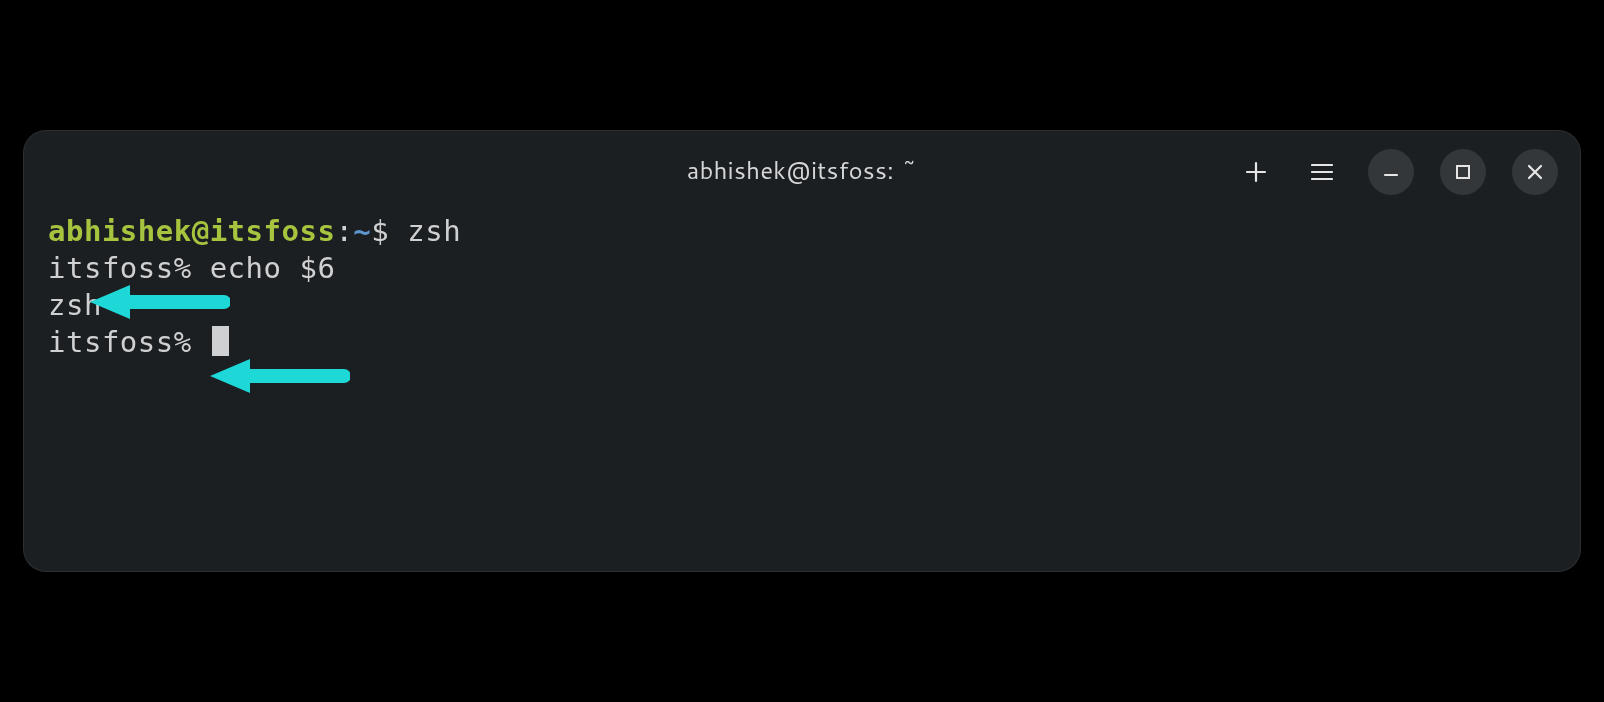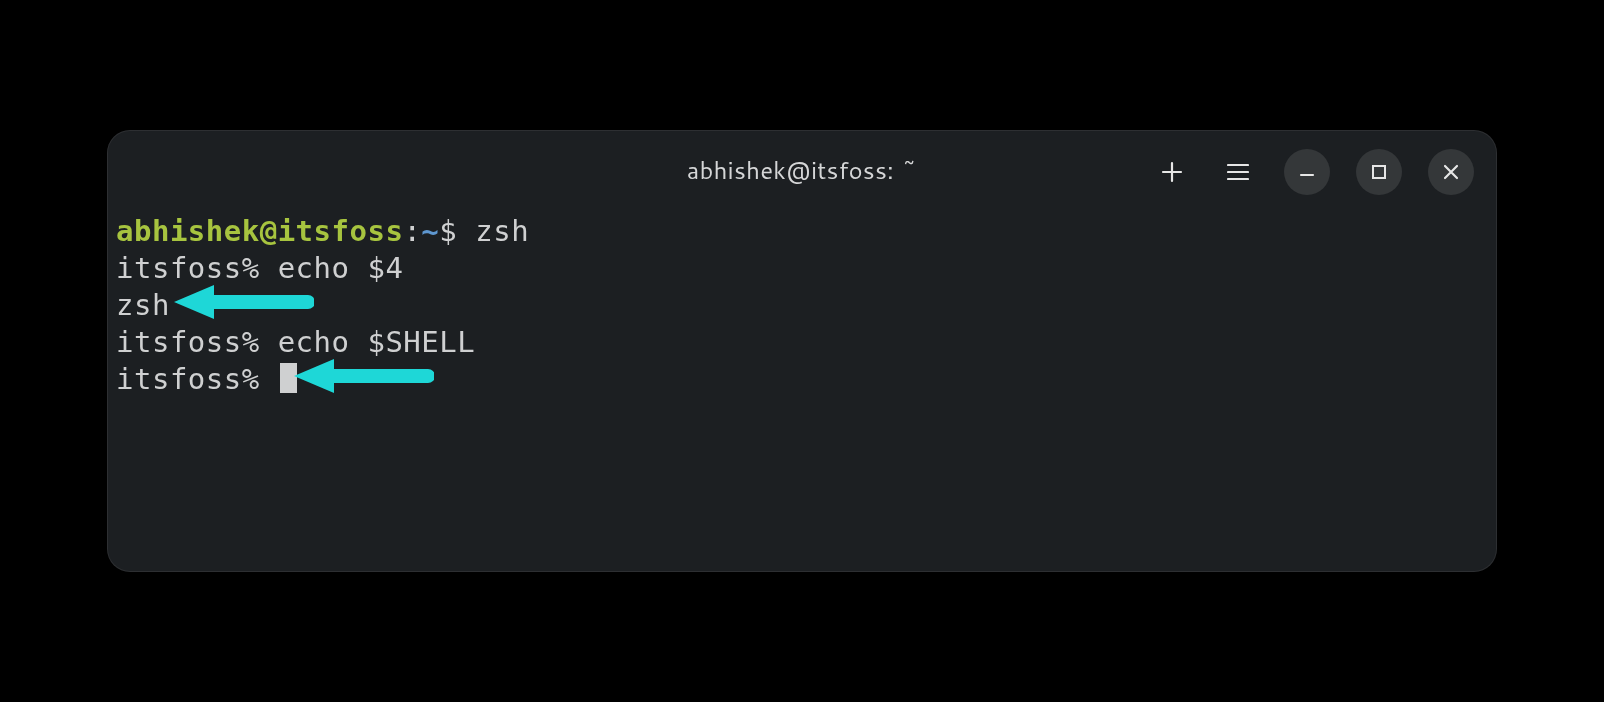--- a/index.html
+++ b/index.html
@@ -6,21 +6,21 @@
     body {
       width: 1604px;
       height: 702px;
       background: #000;
       font-family: ui-monospace, 'SF Mono', Menlo, Consolas, 'DejaVu Sans Mono', monospace;
       display: flex;
       align-items: center;
       justify-content: center;
     }
     .terminal-window {
-      width: 1388px;
+      width: 1556px;
       height: 440px;
       background: #1c1f22;
       border-radius: 22px;
       box-shadow: 0 0 0 1px #2d2f32;
       overflow: hidden;
       position: relative;
     }
     .titlebar {
       height: 78px;
       position: relative;
@@ -55,21 +55,21 @@
       width: 46px;
       height: 46px;
       border-radius: 50%;
       background: #343739;
       display: flex;
       align-items: center;
       justify-content: center;
       color: #e6e6e6;
     }
     .terminal-body {
-      padding: 4px 24px 0 8px;
+      padding: 4px 24px 0 24px;
       position: relative;
     }
     .line {
       font-size: 29px;
       line-height: 37px;
       color: #cfd0d1;
       white-space: pre;
       letter-spacing: 0.5px;
     }
     .prompt-user { color: #a7c43f; font-weight: 600; }
@@ -125,25 +125,24 @@
           <path d="M3 3l12 12M15 3L3 15" stroke="currentColor" stroke-width="2.2" stroke-linecap="round"></path>
         </svg>
       </div>
     </div>
   </div>
 
   <div class="terminal-body">
 
     <div class="line"><span class="prompt-user">abhishek</span><span class="prompt-host">@</span><span class="prompt-host">itsfoss</span><span class="prompt-colon">:</span><span class="prompt-path">~</span><span class="prompt-dollar">$ </span><span>zsh</span></div>
 
-    <div class="line"><span>itsfoss% </span><span>echo $4</span></div>
+    <div class="line"><span>itsfoss% </span><span>echo $6</span></div>
 
     <div class="line"><span>zsh</span></div>
 
-    <div class="line"><span>itsfoss% </span><span>echo $SHELL</span></div>
 
 
     <div class="line"><span>itsfoss% </span><span class="cursor"></span></div>
 
     <div class="arrow" style="left:66px;top:76px;">
       <svg width="140" height="34" viewBox="0 0 140 34">
         <line x1="134" y1="17" x2="34" y2="17" stroke="#1ed7d7" stroke-width="14" stroke-linecap="round"></line>
         <polygon points="0,17 40,0 40,34" fill="#1ed7d7"></polygon>
       </svg>
     </div>

